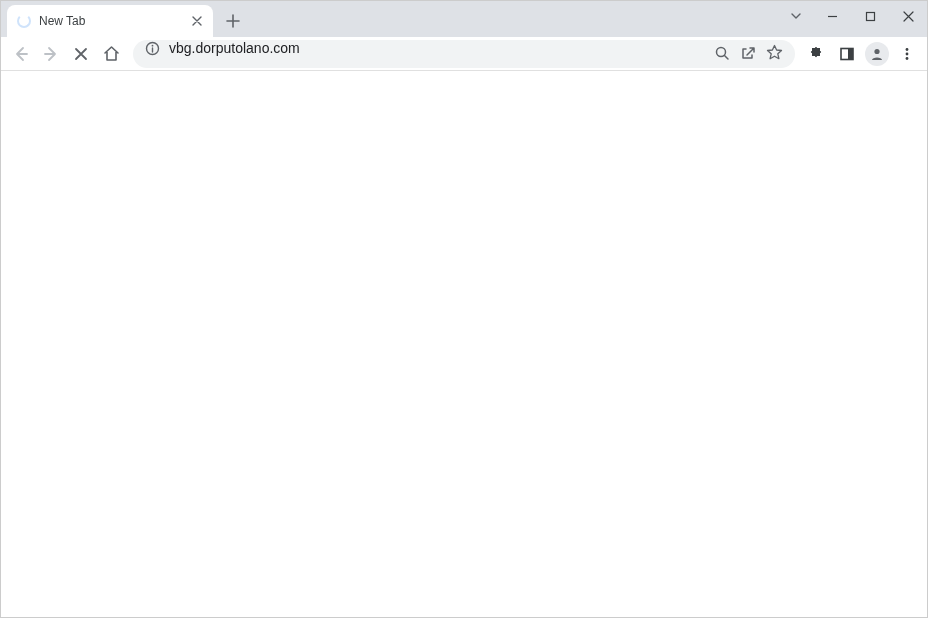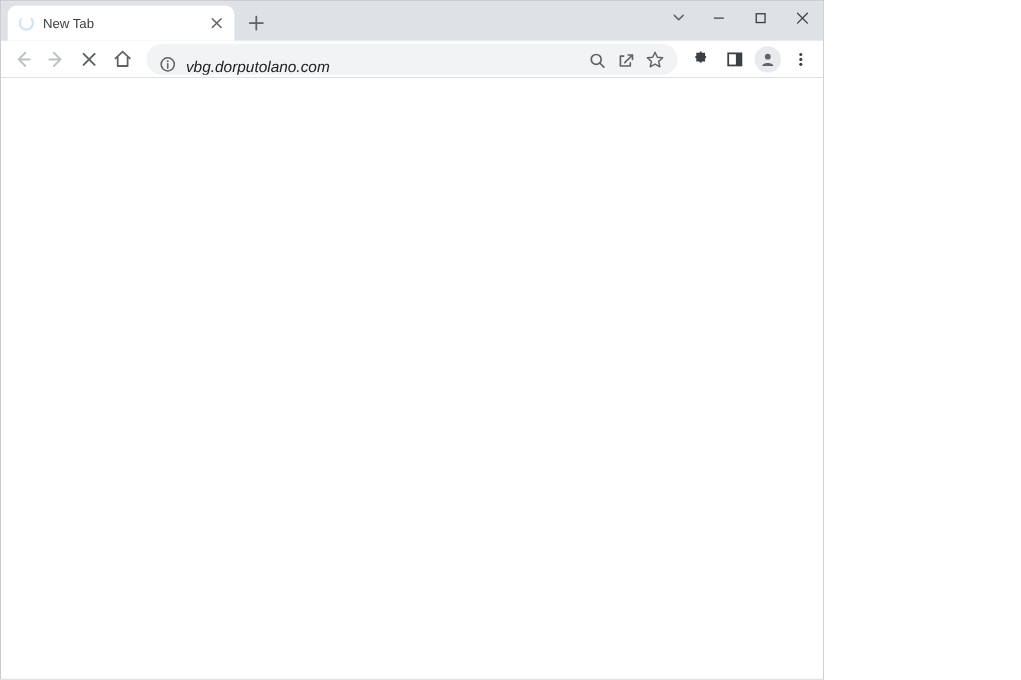--- a/index.html
+++ b/index.html
@@ -1,20 +1,20 @@
 <!DOCTYPE html>
 <html><head>
 <meta charset="utf-8">
 <style>
   * { box-sizing: border-box; margin: 0; padding: 0; }
   html, body { width: 928px; height: 618px; font-family: "Segoe UI", Arial, sans-serif; overflow: hidden; }
   body { background: #fff; }
 
   .chrome-window {
-    width: 749px;
+    width: 928px;
     height: 618px;
     display: flex;
     flex-direction: column;
     border: 1px solid #ccc;
     background: #fff;
   }
 
   
   .tab-strip {
     height: 36px;
@@ -100,26 +100,25 @@
     cursor: pointer;
   }
   .nav-btn.disabled { color: #bdc1c6; cursor: default; }
 
   .omnibox {
     flex: 1;
     height: 28px;
     background: #f1f3f4;
     border-radius: 14px;
     display: flex;
-    align-items: flex-end;
+    align-items: flex-start;
     padding: 0 8px 0 10px;
     margin: 0 6px;
     font-size: 14px;
     color: #202124;
-    font-style: italic;
   }
   .omnibox .site-info {
     width: 18px; height: 18px;
     display: flex; align-items: center; justify-content: center;
     color: #5f6368;
     margin-right: 8px;
     cursor: pointer;
   }
   .omnibox .url-text { flex: 1; white-space: nowrap; overflow: hidden; }
   .omnibox .omni-icon {

